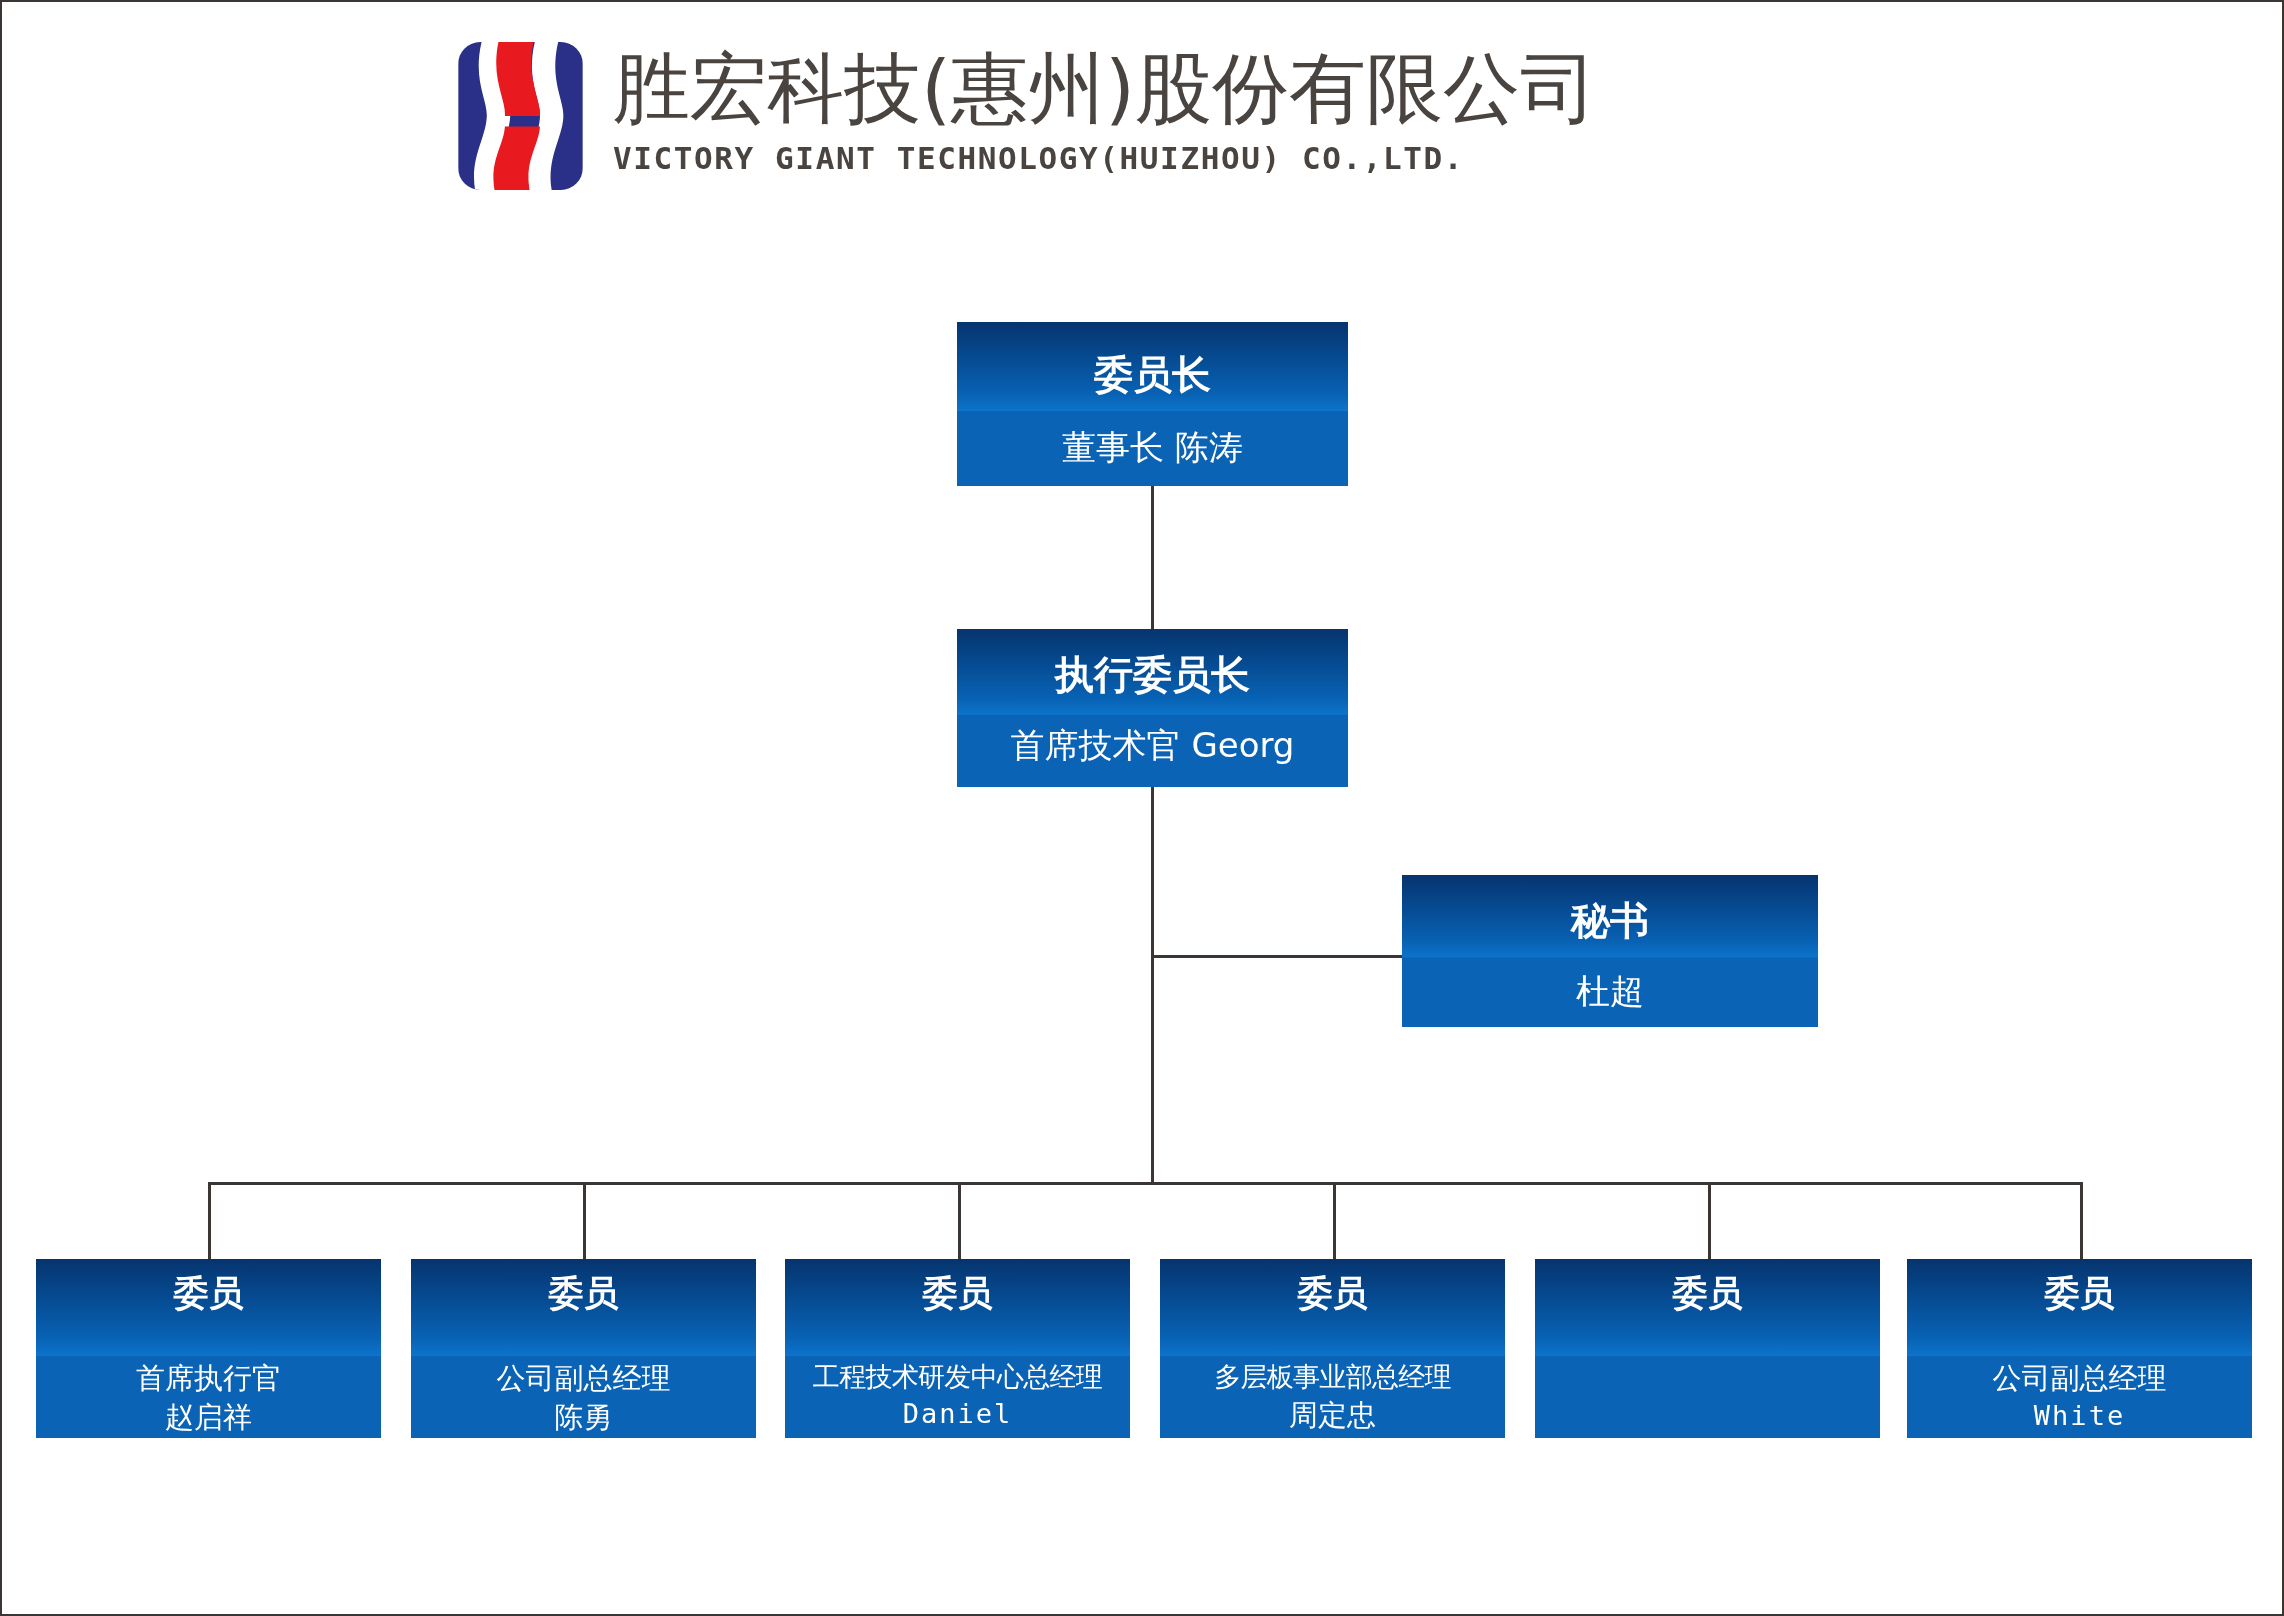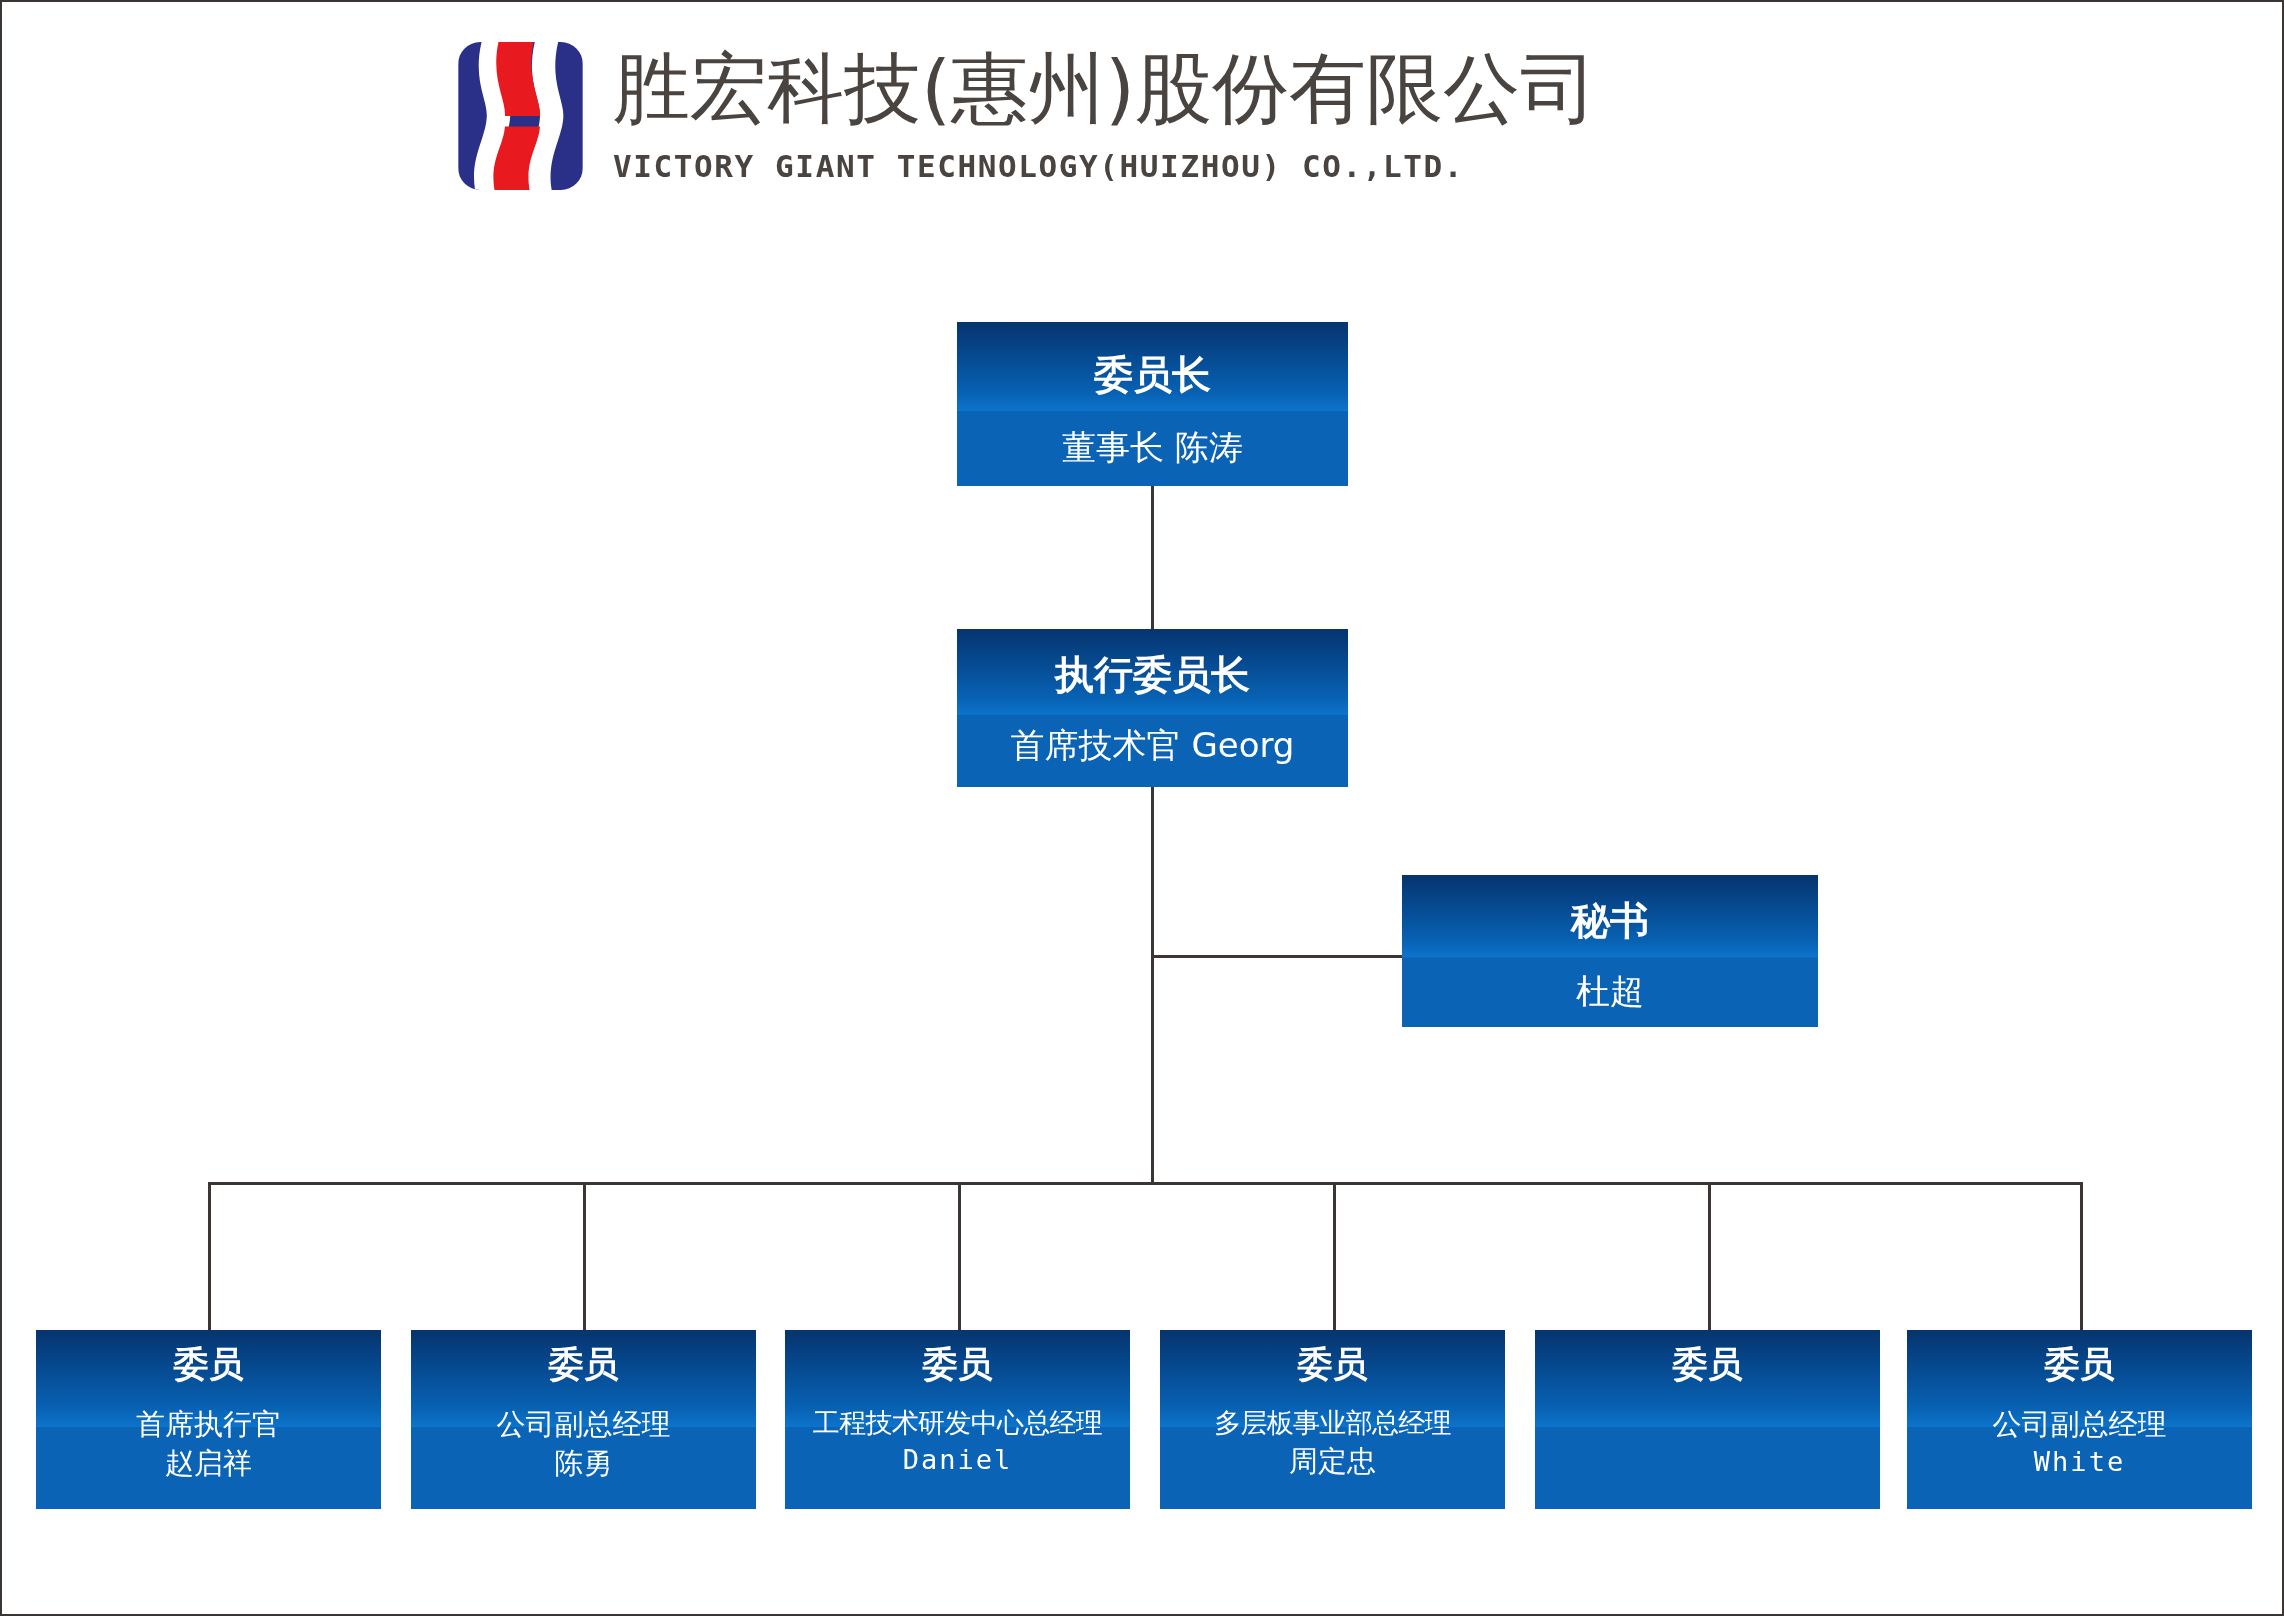--- a/index.html
+++ b/index.html
@@ -52,21 +52,21 @@
     letter-spacing: 0px;
     line-height: 1.08;
     white-space: nowrap;
   }
   .company-en {
     font-family: "DejaVu Sans Mono", "Liberation Mono", monospace;
     font-size: 31px;
     font-weight: 700;
     color: #4a4441;
     letter-spacing: 1.6px;
-    margin-top: 18px;
+    margin-top: 10px;
     white-space: nowrap;
   }
 
   
   .line {
     position: absolute;
     background: #3b3633;
   }
   .line.v { width: 2.6px; }
   .line.h { height: 2.6px; }
@@ -138,24 +138,25 @@
 
   
   #node-secretary {
     left: 1400px; top: 873px; width: 416px; height: 152px;
     padding-top: 26px;
   }
   #node-secretary .sub { margin-top: 34px; text-align: right; }
 
   
   .node.member {
-    top: 1328px;
+    top: 1257px;
     height: 179px;
     padding-top: 17px;
     align-items: center;
+    gap: 25px;
   }
   .node.member .title {
     font-size: 35px;
     line-height: 1;
   }
   .node.member .sub-wrap {
     margin-top: 27px;
     display: flex;
     flex-direction: column;
     align-items: center;

